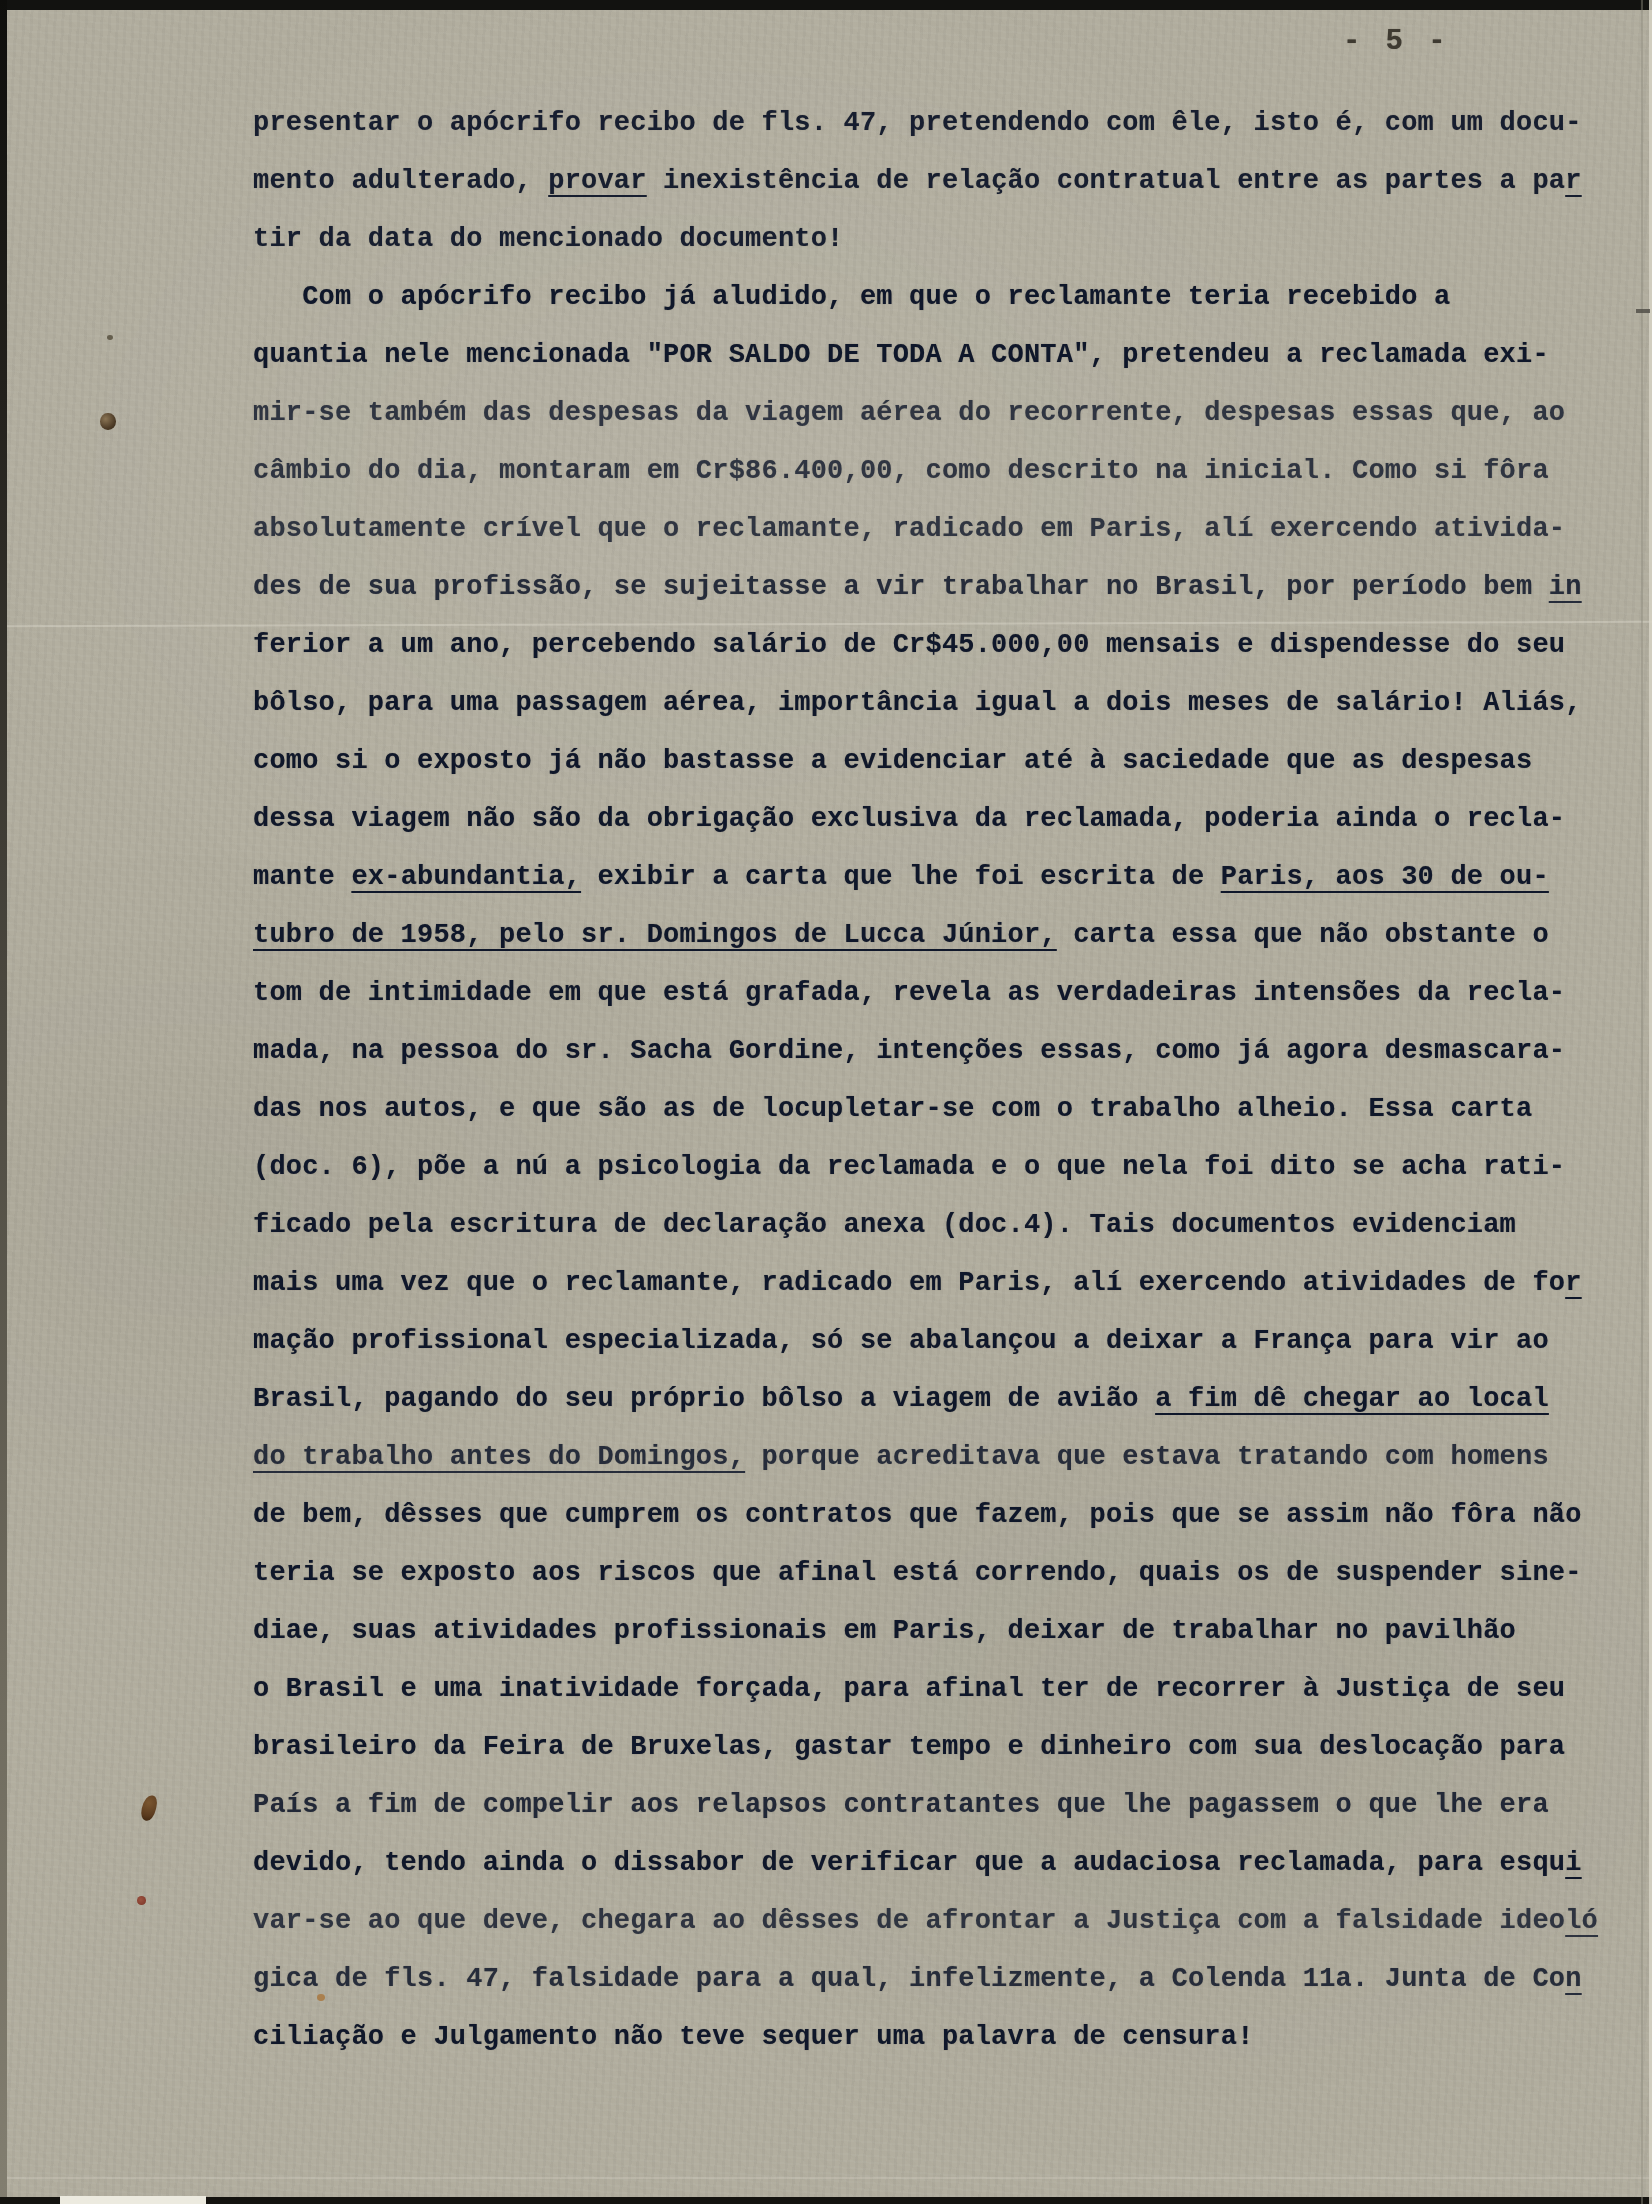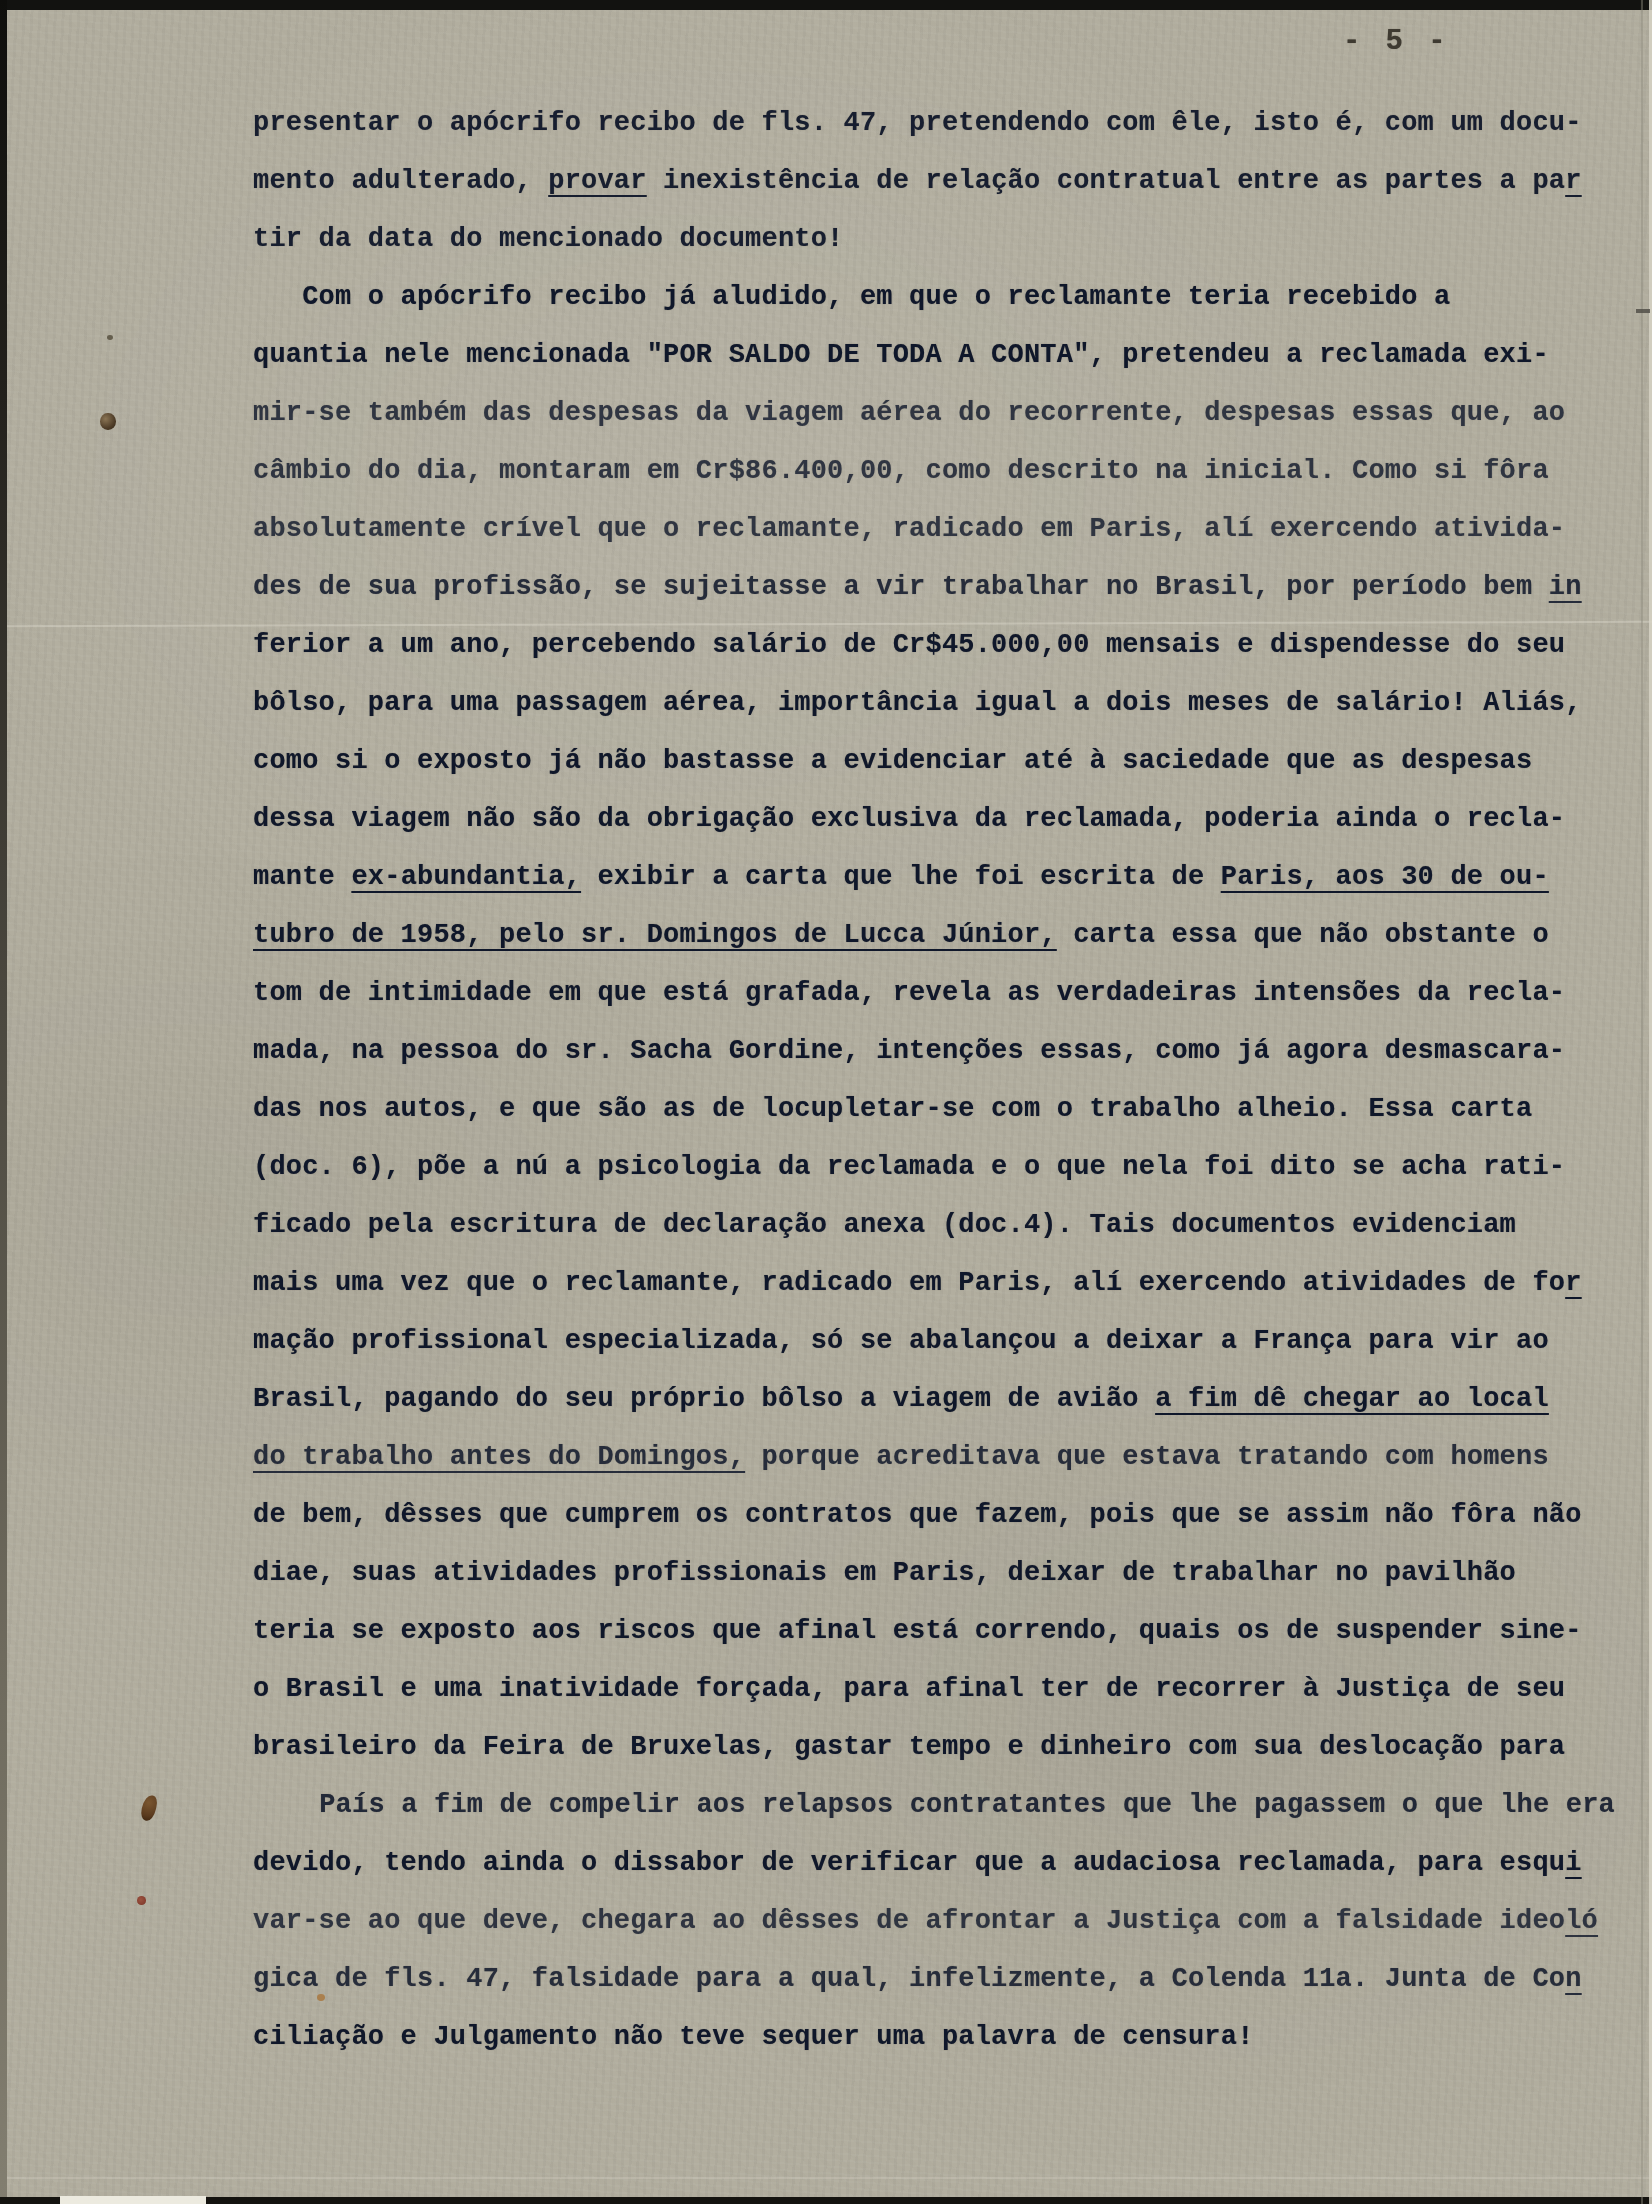--- a/index.html
+++ b/index.html
@@ -53,21 +53,21 @@
   .line{height:58px;line-height:58px;white-space:pre;text-shadow:0 0 1px rgba(62,58,49,.5);}
   .block.heading{margin-top:53px;margin-bottom:5.8px;}
   .u{text-decoration-line:underline;text-decoration-thickness:2.4px;text-underline-offset:6.8px;}
   .u2{text-decoration-line:underline;text-decoration-style:double;text-decoration-thickness:1.5px;text-underline-offset:5.8px;}
   
   .p-main .line:nth-child(3),
   .p-main .line:nth-child(4),
   .p-main .line:nth-child(5){opacity:.8;}
   .p-main .line:nth-child(6){opacity:.86;}
   .p-main .line:nth-child(21){opacity:.85;}
-  .p-main .line:nth-child(27){opacity:.88;text-align:right;}
+  .p-main .line:nth-child(27){opacity:.88;}
   .p-main .line:nth-child(29){opacity:.8;}
   .p-main .line:nth-child(30){opacity:.85;}
   .p-intro .line{opacity:.95;}
 </style>
 </head>
 <body>
 
 <div class="texture"></div>
 <div class="crease c1"></div>
 <div class="crease c2"></div>
@@ -110,22 +110,22 @@
       <div class="line"><span>tom de intimidade em que está grafada, revela as verdadeiras intensões da recla-</span></div>
       <div class="line"><span>mada, na pessoa do sr. Sacha Gordine, intenções essas, como já agora desmascara-</span></div>
       <div class="line"><span>das nos autos, e que são as de locupletar-se com o trabalho alheio. Essa carta</span></div>
       <div class="line"><span>(doc. 6), põe a nú a psicologia da reclamada e o que nela foi dito se acha rati-</span></div>
       <div class="line"><span>ficado pela escritura de declaração anexa (doc.4). Tais documentos evidenciam</span></div>
       <div class="line"><span>mais uma vez que o reclamante, radicado em Paris, alí exercendo atividades de fo</span><span class="u">r</span></div>
       <div class="line"><span>mação profissional especializada, só se abalançou a deixar a França para vir ao</span></div>
       <div class="line"><span>Brasil, pagando do seu próprio bôlso a viagem de avião </span><span class="u">a fim dê chegar ao local</span></div>
       <div class="line"><span class="u">do trabalho antes do Domingos,</span><span> porque acreditava que estava tratando com homens</span></div>
       <div class="line"><span>de bem, dêsses que cumprem os contratos que fazem, pois que se assim não fôra não</span></div>
+      <div class="line"><span>teria se exposto aos riscos que afinal está correndo, quais os de suspender sine-</span></div>
       <div class="line"><span>diae, suas atividades profissionais em Paris, deixar de trabalhar no pavilhão</span></div>
-      <div class="line"><span>teria se exposto aos riscos que afinal está correndo, quais os de suspender sine-</span></div>
       <div class="line"><span>o Brasil e uma inatividade forçada, para afinal ter de recorrer à Justiça de seu</span></div>
       <div class="line"><span>brasileiro da Feira de Bruxelas, gastar tempo e dinheiro com sua deslocação para</span></div>
       <div class="line"><span>País a fim de compelir aos relapsos contratantes que lhe pagassem o que lhe era</span></div>
       <div class="line"><span>devido, tendo ainda o dissabor de verificar que a audaciosa reclamada, para esqu</span><span class="u">i</span></div>
       <div class="line"><span>var-se ao que deve, chegara ao dêsses de afrontar a Justiça com a falsidade ideo</span><span class="u">ló</span></div>
       <div class="line"><span>gica de fls. 47, falsidade para a qual, infelizmente, a Colenda 11a. Junta de Co</span><span class="u">n</span></div>
       <div class="line"><span>ciliação e Julgamento não teve sequer uma palavra de censura!</span></div>
     </div>
   </div>
 

